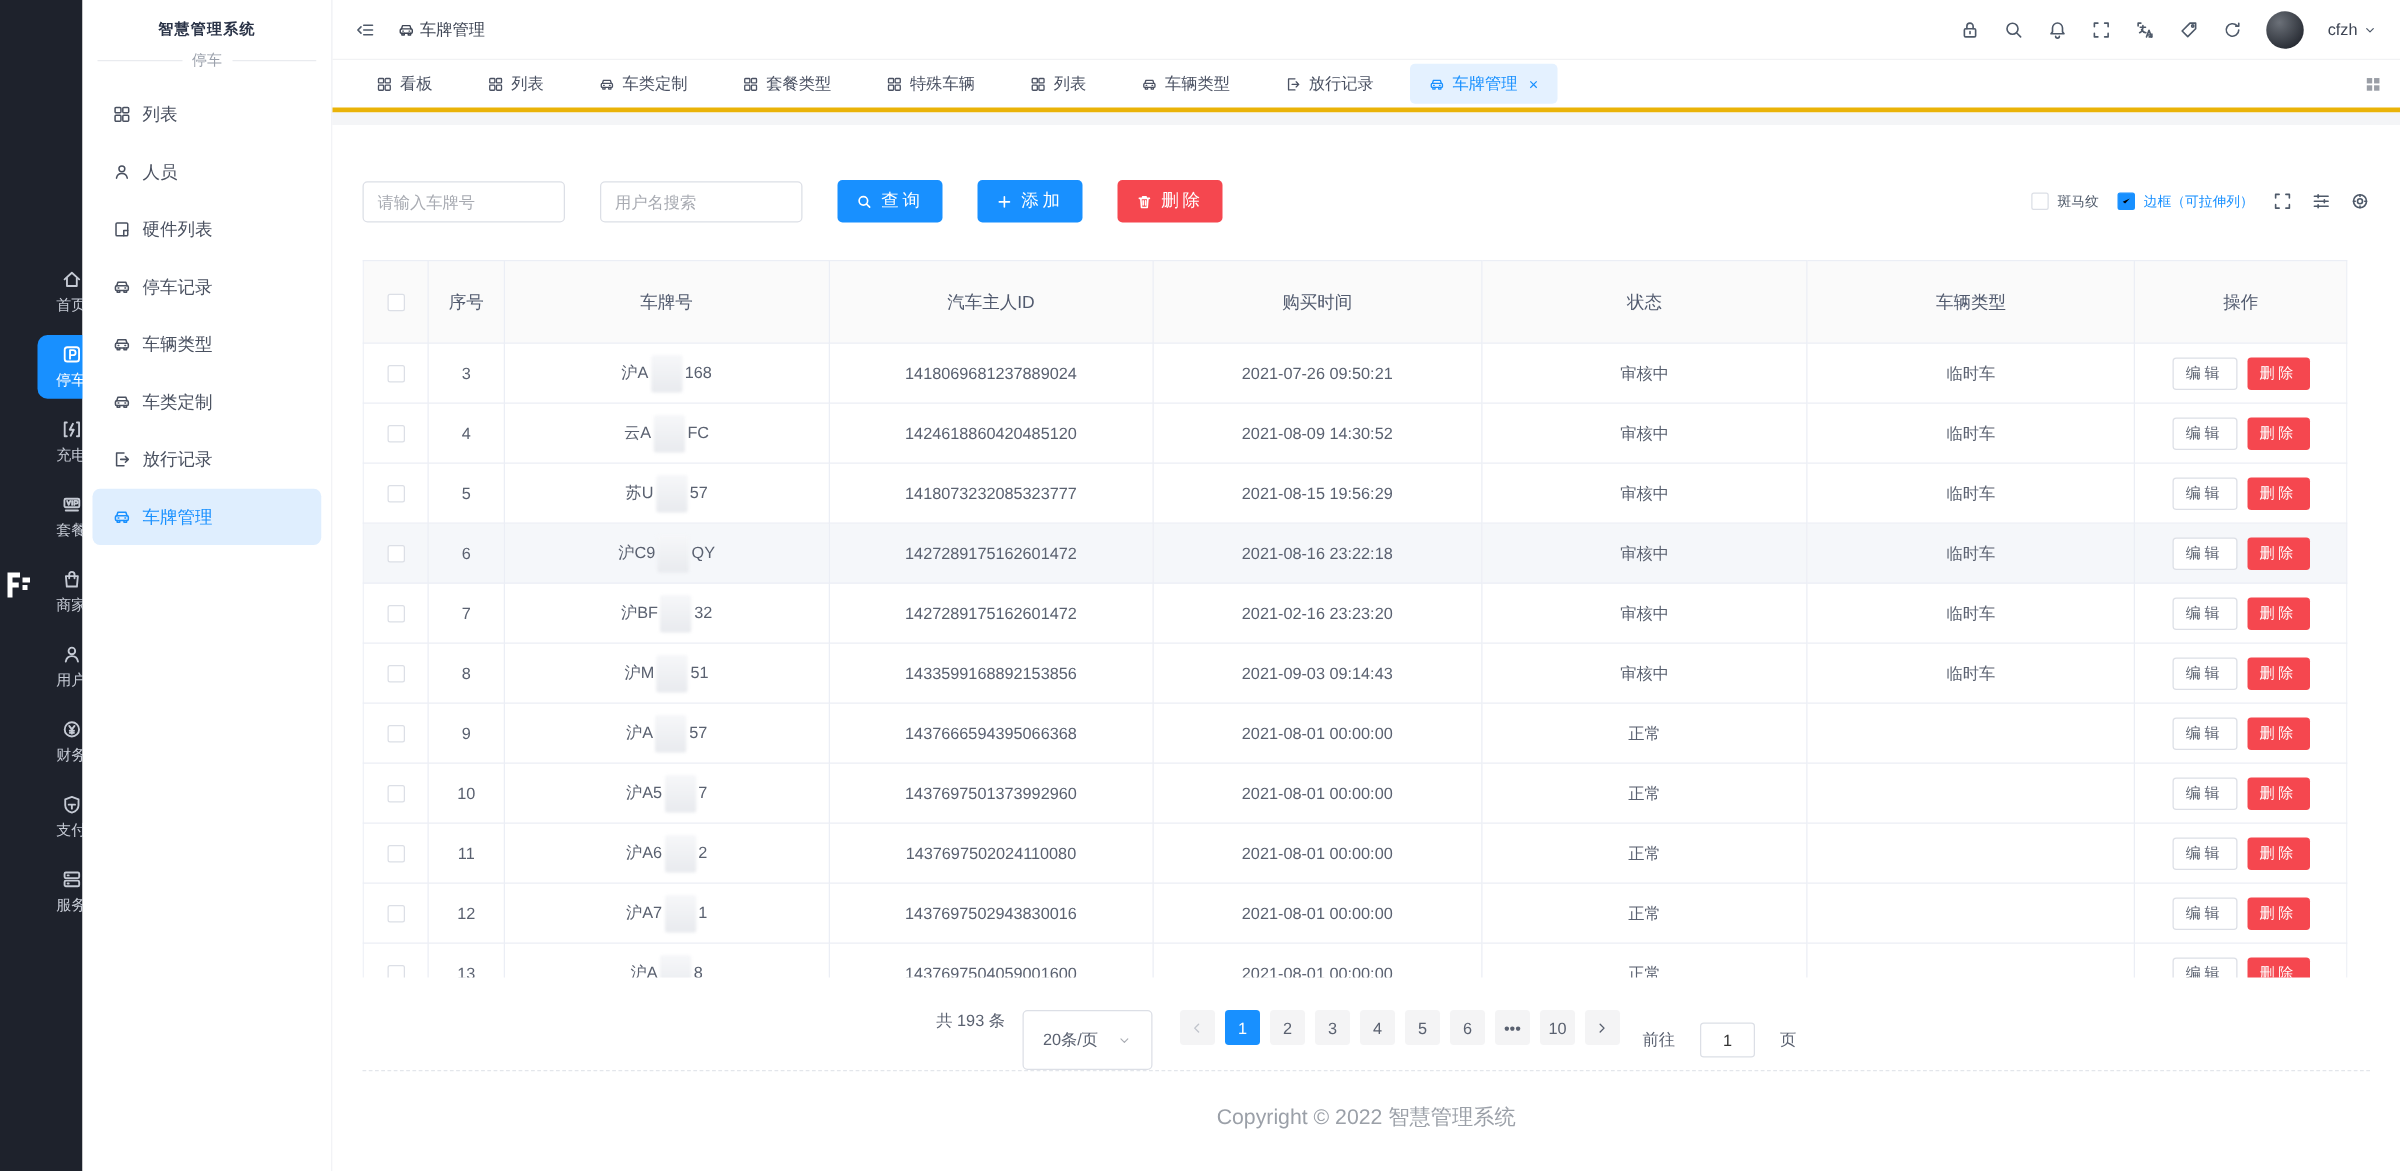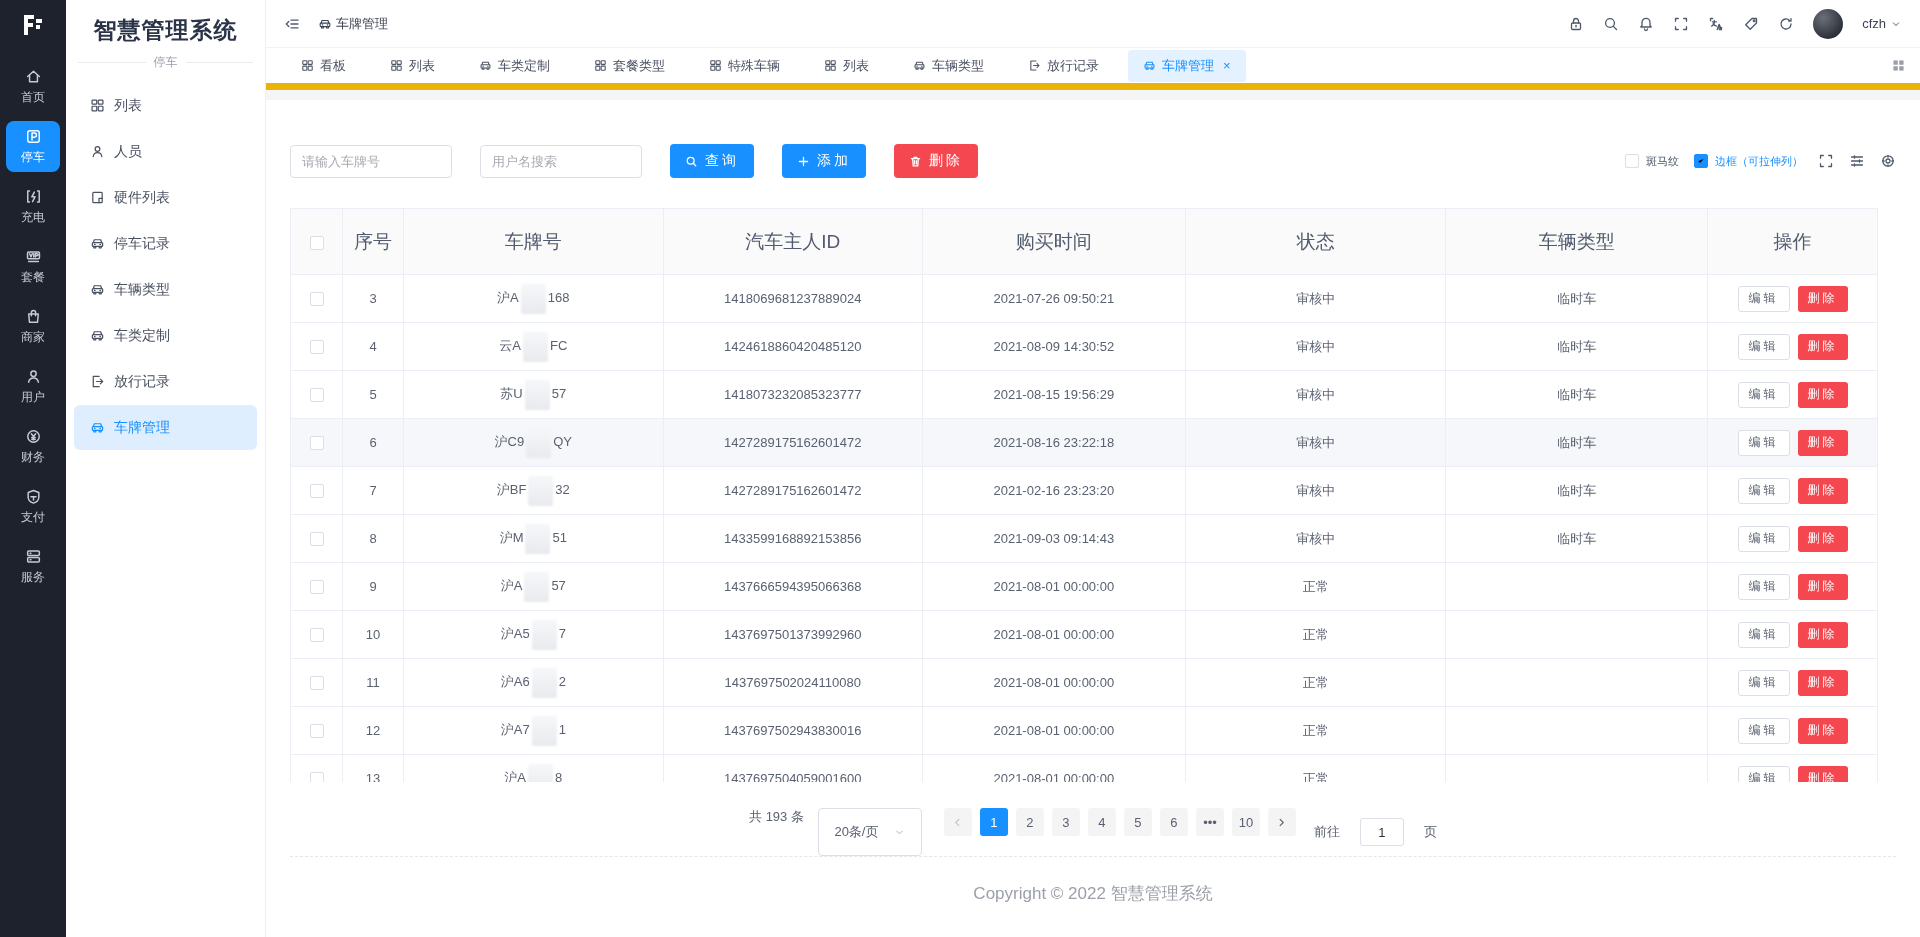--- a/index.html
+++ b/index.html
@@ -3,51 +3,51 @@
 <meta charset="utf-8">
 <style>
   :root{ --accent:#1890ff; --danger:#f5474f; }
   *{box-sizing:border-box; margin:0; padding:0;}
   html,body{width:1920px;height:937px;overflow:hidden;}
   body{font-family:"Liberation Sans","DejaVu Sans",sans-serif; display:flex; background:#fff; color:#333;}
   svg{display:block;}
   .icon svg{width:16px;height:16px;fill:none;stroke:currentColor;stroke-width:1.3;stroke-linecap:round;stroke-linejoin:round;}
 
   
-  .rail{width:66px;background:#1e222c;display:flex;flex-direction:column;align-items:center;flex-shrink:0;color:#c5cad4;}
+  .rail{width:66px;background:#1e222c;display:flex;flex-direction:row;align-items:center;flex-shrink:0;color:#c5cad4;}
   .rail-logo{height:52px;display:flex;align-items:center;justify-content:center;width:100%;}
   .rail-logo svg{width:30px;height:30px;}
   .rail-item{width:54px;border-radius:8px;display:flex;flex-direction:column;align-items:center;padding:7px 0 6px;margin-top:9px;cursor:pointer;}
   .rail-item .icon svg{width:17px;height:17px;stroke-width:1.4;}
   .rail-item .lbl{font-size:12px;margin-top:4px;}
   .rail-item.active{background:var(--accent);color:#fff;}
 
   
   .side{width:200px;border-right:1px solid #eef0f4;flex-shrink:0;background:#fff;}
-  .side-title{font-size:23px;font-weight:bold;color:#2a3347;text-align:center;padding:15px 0 4px;letter-spacing:1px;}
+  .side-title{font-size:12px;font-weight:bold;color:#2a3347;text-align:center;padding:15px 0 4px;letter-spacing:1px;}
   .side-sub{display:flex;align-items:center;gap:8px;color:#9aa0ab;font-size:12px;padding:0 12px;margin:4px 0 12px;}
   .side-sub::before,.side-sub::after{content:"";flex:1;height:1px;background:#e9ebef;}
   .side-item{display:flex;align-items:center;gap:9px;height:45px;padding:0 16px;margin:1px 8px;border-radius:6px;font-size:14px;color:#4a5160;cursor:pointer;}
   .side-item .icon svg{width:15px;height:15px;}
   .side-item.active{background:#dfeefe;color:var(--accent);}
 
   
   .main{flex:1;display:flex;flex-direction:column;min-width:0;}
   .topbar{height:48px;display:flex;align-items:center;padding:0 18px;border-bottom:1px solid #f1f2f4;flex-shrink:0;}
   .fold{color:#4e5969;cursor:pointer;margin-right:18px;}
   .crumb{display:flex;align-items:center;gap:4px;font-size:13px;color:#3d4453;}
   .crumb .icon svg{width:14px;height:14px;}
   .topbar-right{margin-left:auto;display:flex;align-items:center;gap:19px;color:#4e5969;}
   .topbar-right .icon{cursor:pointer;}
   .avatar{width:30px;height:30px;border-radius:50%;background:radial-gradient(circle at 35% 30%,#6b7078,#141820);cursor:pointer;}
   .userbox{display:flex;align-items:center;gap:4px;cursor:pointer;}
   .username{font-size:13px;color:#3d4453;}
   .userbox .icon svg{width:12px;height:12px;}
 
-  .tabbar{height:42px;display:flex;align-items:center;padding:0 14px 0 20px;gap:2px;border-bottom:7px solid #eab308;flex-shrink:0;}
+  .tabbar{height:42px;display:flex;align-items:center;padding:0 14px 0 20px;gap:2px;border-bottom:4px solid #eab308;flex-shrink:0;}
   .tab{display:flex;align-items:center;gap:6px;font-size:13px;color:#4b5263;padding:7px 15px;border-radius:4px;cursor:pointer;white-space:nowrap;}
   .tab .icon svg{width:13px;height:13px;}
   .tab.active{background:#e4f1ff;color:var(--accent);}
   .tab .close{font-size:13px;margin-left:3px;line-height:1;}
   .tabbar-extra{margin-left:auto;color:#9a9ea6;cursor:pointer;}
   .tabbar-extra svg{width:15px;height:15px;}
 
   .gap{height:10px;background:#f4f5f7;flex-shrink:0;}
 
   .content{flex:1;padding:0 24px;display:flex;flex-direction:column;min-height:0;background:#fff;}
@@ -66,21 +66,21 @@
   .chk .box svg{width:10px;height:10px;stroke-width:2;}
   .chk.checked .box{background:var(--accent);border-color:var(--accent);}
   .chk.checked .lbl{color:var(--accent);}
   .tool-icon{color:#4e5969;cursor:pointer;}
   .tool-icon svg{width:16px;height:16px;}
 
   
   .table-wrap{margin:30px 18px 0 0;height:574px;overflow:hidden;position:relative;flex-shrink:0;}
   table{width:100%;border-collapse:collapse;table-layout:fixed;}
   th,td{border:1px solid #ebeef5;text-align:center;}
-  thead th{background:#fafafa;height:66px;font-size:19px;color:#515a6e;font-weight:normal;line-height:21px;}
+  thead th{background:#fafafa;height:66px;font-size:14px;color:#515a6e;font-weight:normal;line-height:21px;}
   tbody td{height:48px;font-size:13px;color:#5a6170;background:#fff;}
   tbody tr.hovered td{background:#f5f7fa;}
   .row-checkbox{display:inline-block;width:14px;height:14px;border:1px solid #dcdfe6;border-radius:2px;background:#fff;cursor:pointer;vertical-align:middle;}
   .redact{display:inline-block;width:25px;height:30px;vertical-align:middle;background:linear-gradient(180deg,#f6f7f9,#e8eaee);border-radius:2px;filter:blur(1.2px);margin:0 2px;}
   .btn-mini{height:26px;padding:0 10px;font-size:12px;border-radius:3px;margin:0 4px;cursor:pointer;letter-spacing:3px;font-family:inherit;}
   .btn-edit{background:#fff;border:1px solid #dcdfe6;color:#5a6170;}
   .btn-del{background:var(--danger);border:none;color:#fff;}
 
   
   .pagination{margin-top:26px;display:flex;justify-content:center;gap:8px;font-size:13px;color:#5a6170;flex-shrink:0;}

